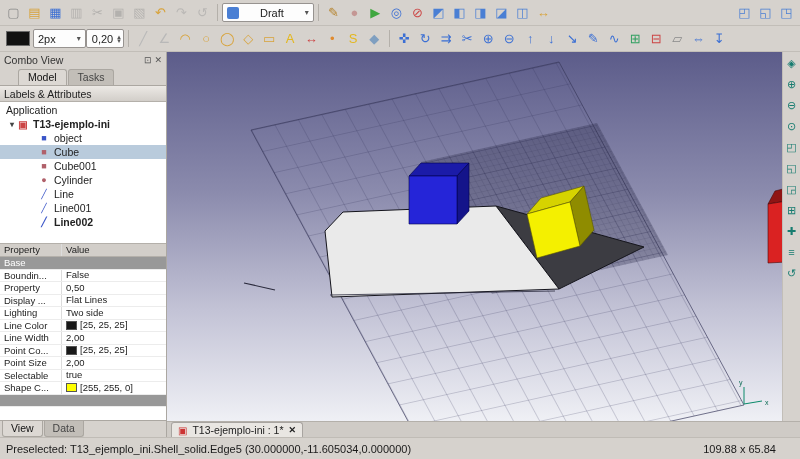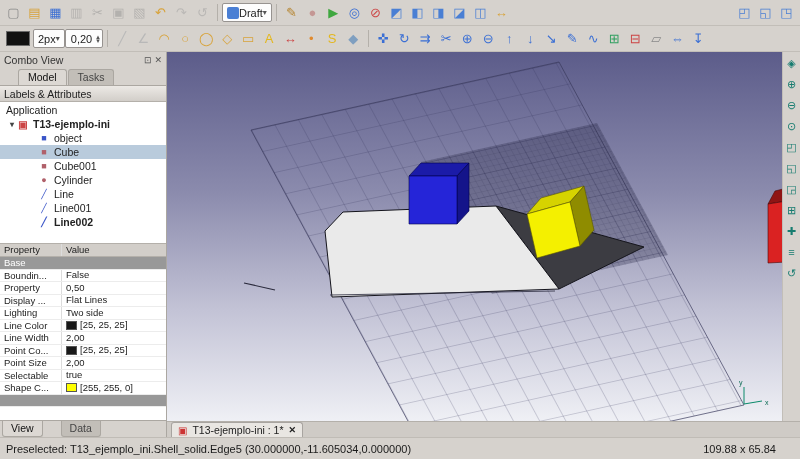--- a/index.html
+++ b/index.html
@@ -7,21 +7,21 @@
   #app{position:relative;width:800px;height:459px;background:#d6d2cd;overflow:hidden;color:#222;font-size:11px}
 
   
   .toolbar{position:absolute;left:0;right:0;display:flex;align-items:center;padding:0 3px;border-bottom:1px solid #c2beb8;background:#d6d2cd}
   #tb1{top:0;height:26px}
   #tb2{top:26px;height:26px}
   .icons{display:inline-flex;align-items:center}
   .tbi{width:21px;height:21px;display:inline-flex;align-items:center;justify-content:center;font-size:13px;border-radius:3px;cursor:default;line-height:1}
   .tbi.dim{opacity:.45}
   .sep{width:1px;height:17px;background:#b4b0aa;margin:0 4px;flex:none}
-  .combo{display:inline-flex;align-items:center;height:19px;background:#fdfdfd;border:1px solid #979390;border-radius:2px;padding:0 4px;font-size:11px;gap:0;flex:none}
+  .combo{display:inline-flex;align-items:center;height:19px;background:#fdfdfd;border:1px solid #979390;border-radius:2px;padding:0 4px;font-size:11px;gap:21px;flex:none}
   .combo .arr{font-size:8px;color:#555}
   .wbic{width:12px;height:12px;background:#4a7fd4;border-radius:2px;display:inline-block}
   .swatch{width:24px;height:15px;border:1px solid #6a6a6a;margin:0 3px;flex:none}
   .spin{display:inline-flex;align-items:center;height:19px;background:#fdfdfd;border:1px solid #979390;border-radius:2px;padding:0 2px 0 5px;font-size:11px;flex:none}
   .spinarrs{display:inline-flex;flex-direction:column;margin-left:4px;line-height:.55}
   .spinarrs i{font-style:normal;font-size:7px;color:#555}
 
   
   #leftpanel{position:absolute;top:52px;left:0;width:167px;bottom:22px;background:#d6d2cd;border-right:1px solid #aba7a1;display:flex;flex-direction:column}
   .cvtitle{height:16px;display:flex;align-items:center;padding:0 4px;font-size:10.5px;color:#333}
@@ -40,21 +40,21 @@
   .ticon{width:12px;margin-right:4px;font-size:9px;display:inline-flex;justify-content:center}
   .ticon.doc{color:#cc4444;font-size:10px}
   .propgrid{flex:1;background:#fff;overflow:hidden;font-size:9.5px}
   .prow{display:flex;height:12.5px;line-height:12.5px;border-bottom:1px solid #ececec}
   .prow.phead{background:#d2cec9;border-bottom:1px solid #b4b0aa;height:13px}
   .prow.phead .pname,.prow.phead .pval{color:#222}
   .pname{width:62px;padding-left:4px;border-right:1px solid #dcdcdc;overflow:hidden;white-space:nowrap}
   .pval{flex:1;padding-left:4px;overflow:hidden;white-space:nowrap;display:flex;align-items:center}
   .prow.pgroup{background:#989898;color:#fff;padding-left:4px;display:block}
   .sw{width:11px;height:9px;border:1px solid #555;display:inline-block;margin-right:3px;flex:none}
-  .vdtabs{height:17px;display:flex;align-items:center;padding-left:2px;gap:18px;border-top:1px solid #aba7a1}
+  .vdtabs{height:17px;display:flex;align-items:center;padding-left:2px;gap:1px;border-top:1px solid #aba7a1}
   .vdtab{padding:1px 8px 2px;font-size:10.5px;background:#c2beb8;border:1px solid #aba7a1;border-top:none;border-radius:0 0 3px 3px;color:#444}
   .vdtab.active{background:#dcd8d3;color:#111}
 
   
   #viewport{position:absolute;top:52px;left:167px;right:18px;bottom:38px;background:linear-gradient(180deg,#5c5c8a 0%,#8b8bad 38%,#c3c3d6 70%,#eff0f5 100%);overflow:hidden}
   #scene{position:absolute;top:0;left:0}
 
   
   #righttoolbar{position:absolute;top:52px;right:0;width:18px;bottom:38px;background:#d6d2cd;display:flex;flex-direction:column;align-items:center;padding-top:3px;gap:5px;border-left:1px solid #c2beb8}
   #righttoolbar .tbi{width:16px;height:16px;font-size:11px}

